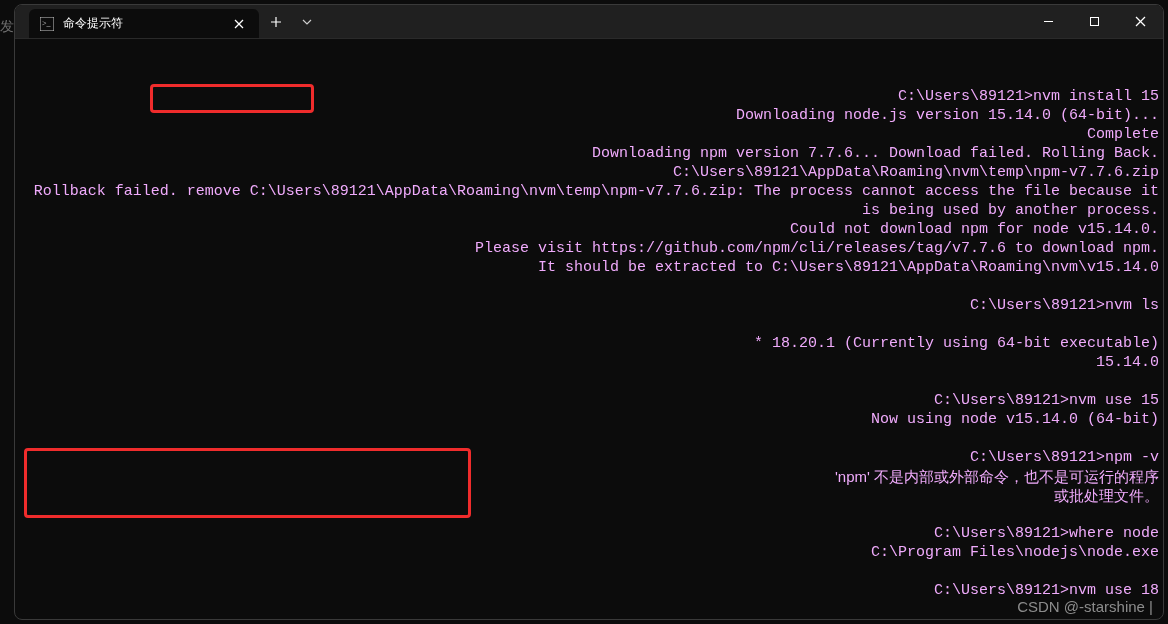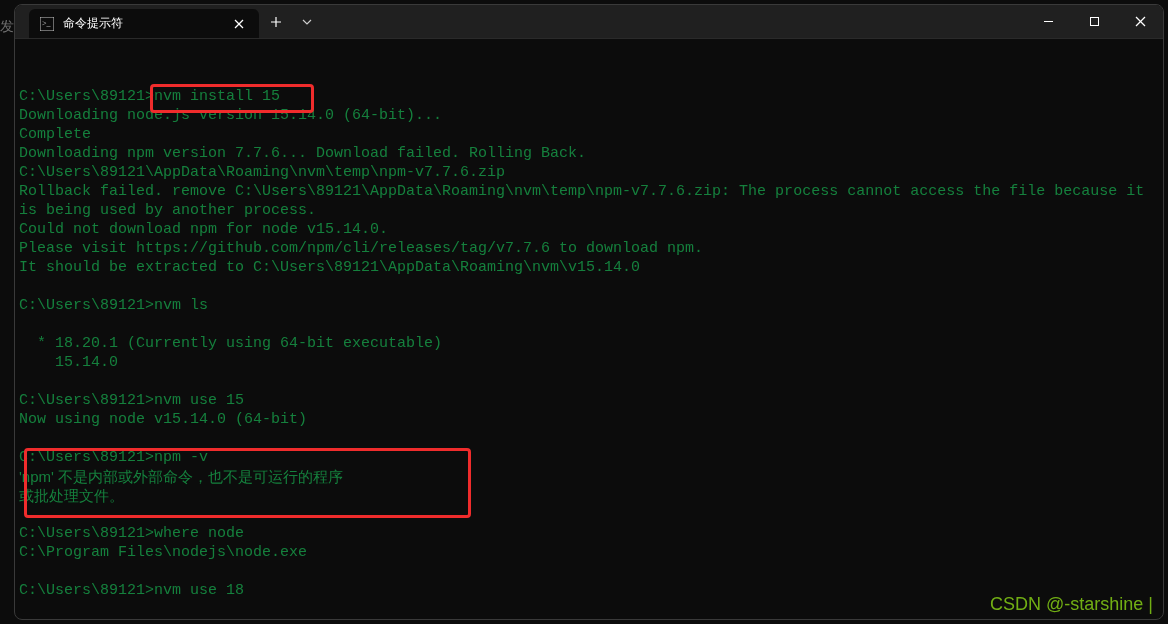--- a/index.html
+++ b/index.html
@@ -64,43 +64,44 @@
     display: flex; align-items: center; justify-content: center;
     color: #ffffff;
     cursor: pointer;
   }
   .win-btn svg { stroke: #ffffff; }
   
   .terminal {
     padding: 10px 4px 4px 4px;
     white-space: pre;
     line-height: 19px;
-    color: #15803d;
+    color: #f0abfc;
     position: absolute;
     top: 34px; left: 0; right: 0; bottom: 0;
     overflow: hidden;
+    text-align: right;
   }
   .line { white-space: pre-wrap; word-break: break-all; font-family: Consolas, 'Courier New', monospace; }
   .line.cn { font-family: Liberation Sans, sans-serif; }
   
   .hl-box {
     position: absolute;
     border: 3px solid #f02c2c;
     border-radius: 4px;
     pointer-events: none;
   }
   .hl1 { top: 79px; left: 135px; width: 164px; height: 29px; }
   .hl2 { top: 443px; left: 9px; width: 447px; height: 70px; }
   
   .watermark {
     position: absolute;
     bottom: 4px; right: 10px;
-    color: #84cc16;
+    color: #a3a3a3;
     font-family: 'Microsoft YaHei', sans-serif;
-    font-size: 18px;
+    font-size: 15px;
     opacity: 0.85;
   }
   
   .outside-glyph {
     position: absolute;
     top: 18px; left: 0px;
     color: #b0b0b0;
     font-family: 'Microsoft YaHei', sans-serif;
     font-size: 14px;
     opacity: 0.6;

